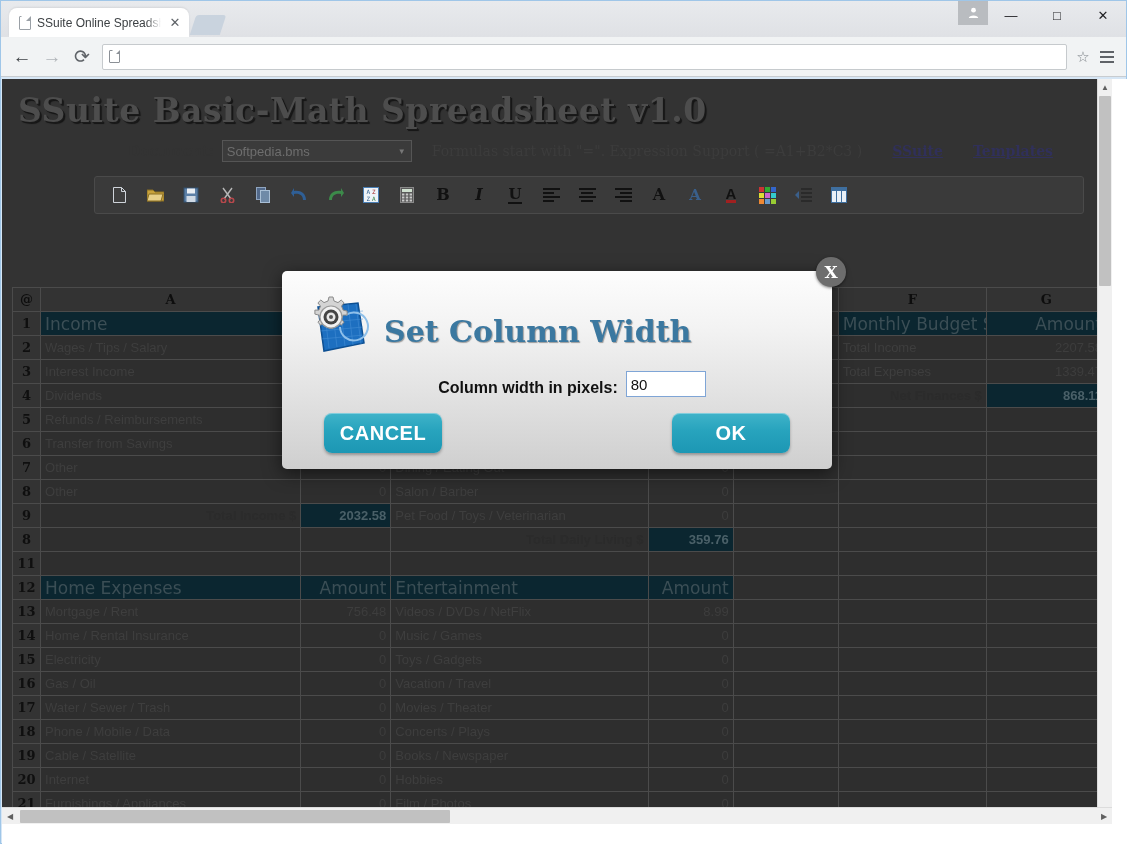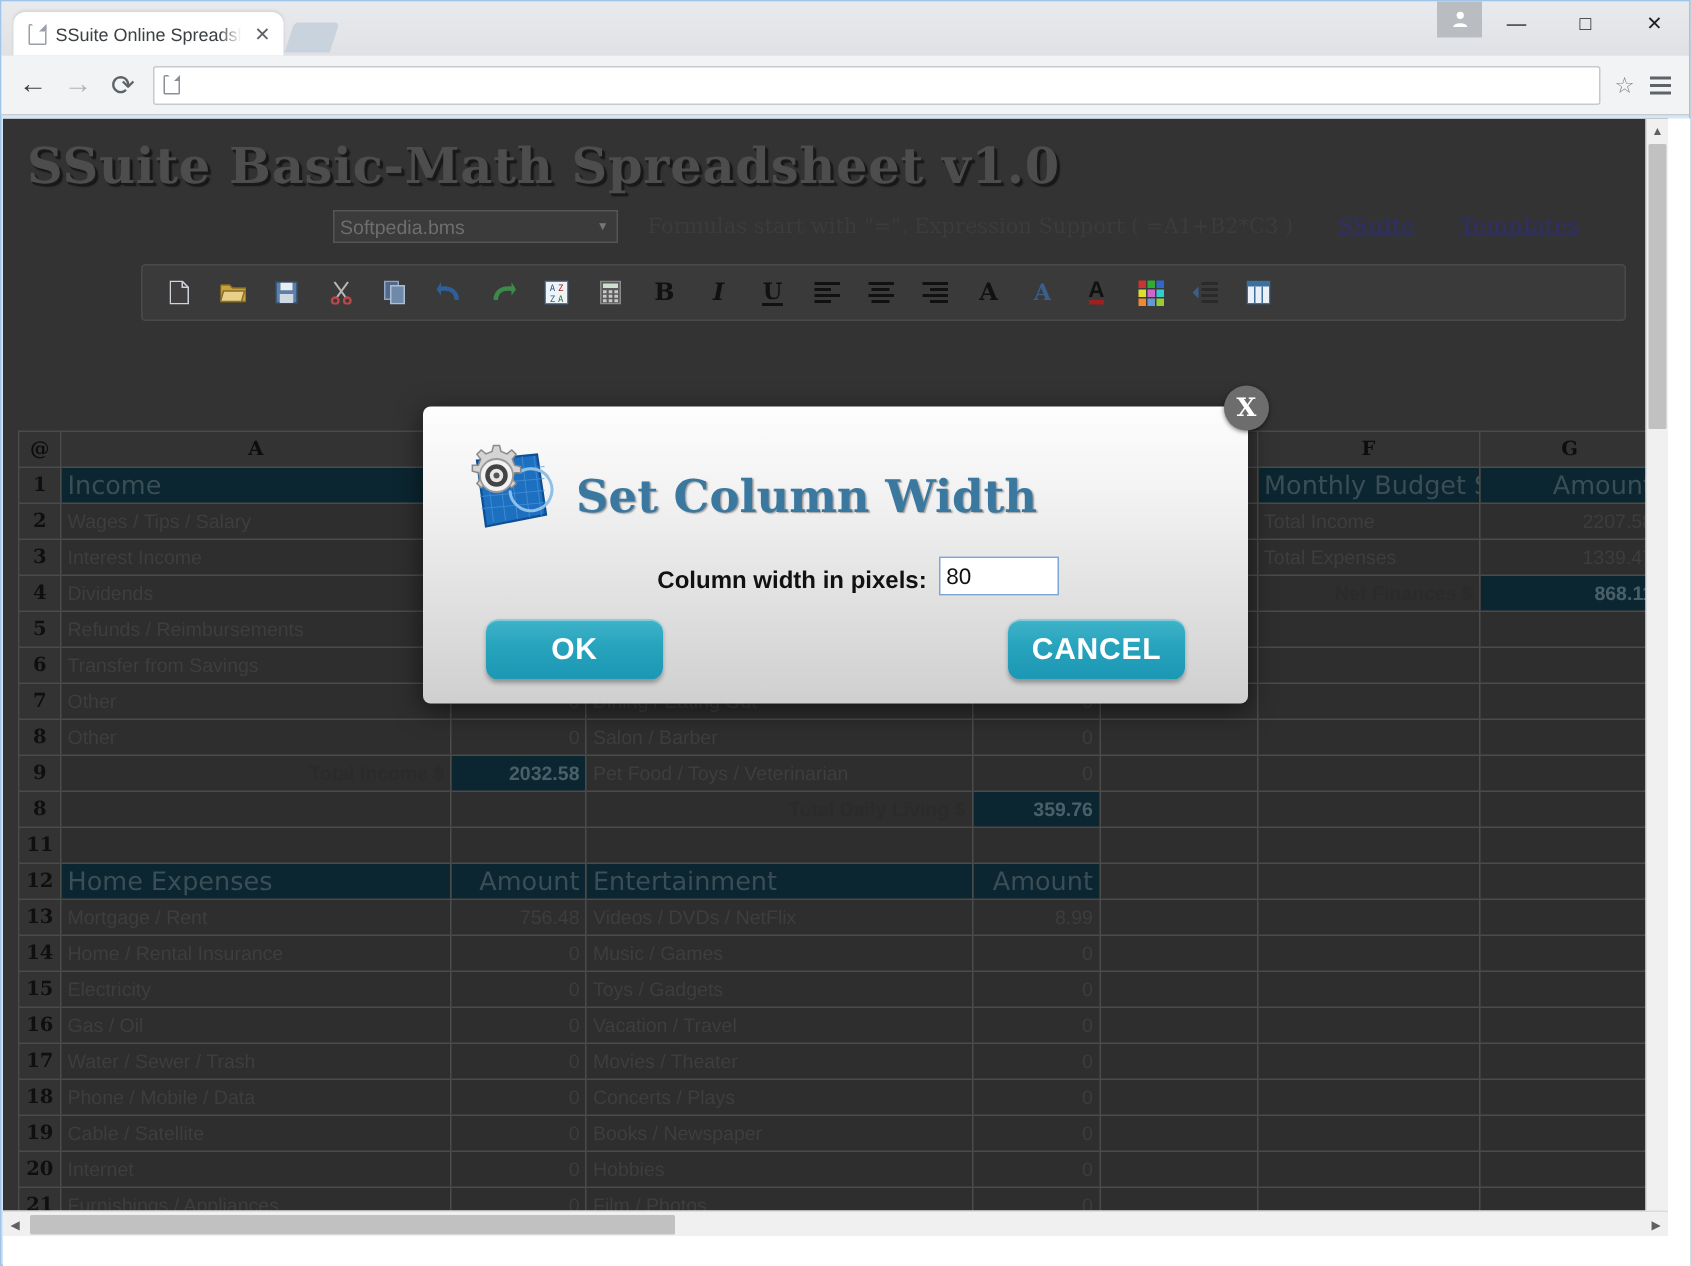--- a/index.html
+++ b/index.html
@@ -765,22 +765,22 @@
           <div class="modal-title">Set Column Width</div>
         </div>
 
 
         <div class="modal-field">
           <label>Column width in pixels:</label>
           <input class="modal-input" type="text" value="80" style="">
         </div>
 
         <div class="modal-btns">
+          <div class="mbtn">CANCEL</div>
           <div class="mbtn">OK</div>
-          <div class="mbtn">CANCEL</div>
         </div>
       </div>
 
       <div class="vscroll">
         <div class="arrow-up">▲</div>
         <div class="thumb"></div>
         <div class="arrow-dn">▼</div>
       </div>
       <div class="hscroll">
         <div class="arrow-l">◀</div>

